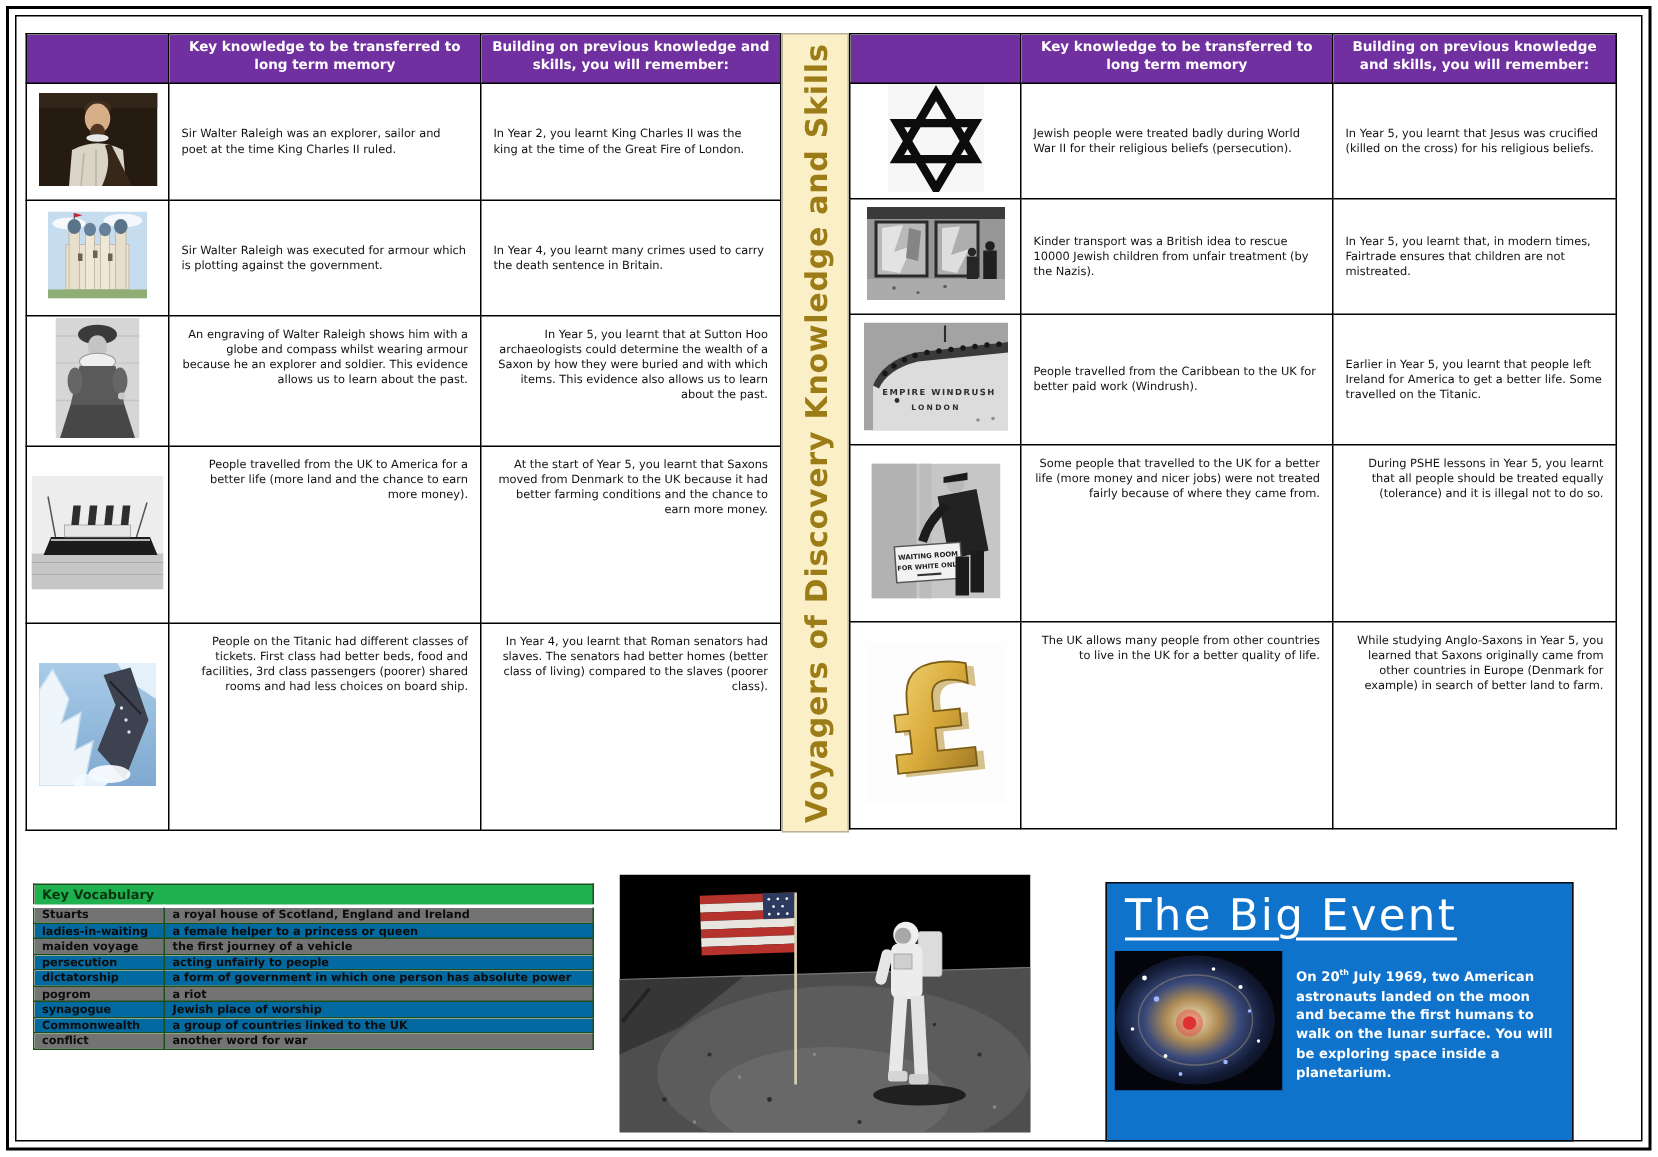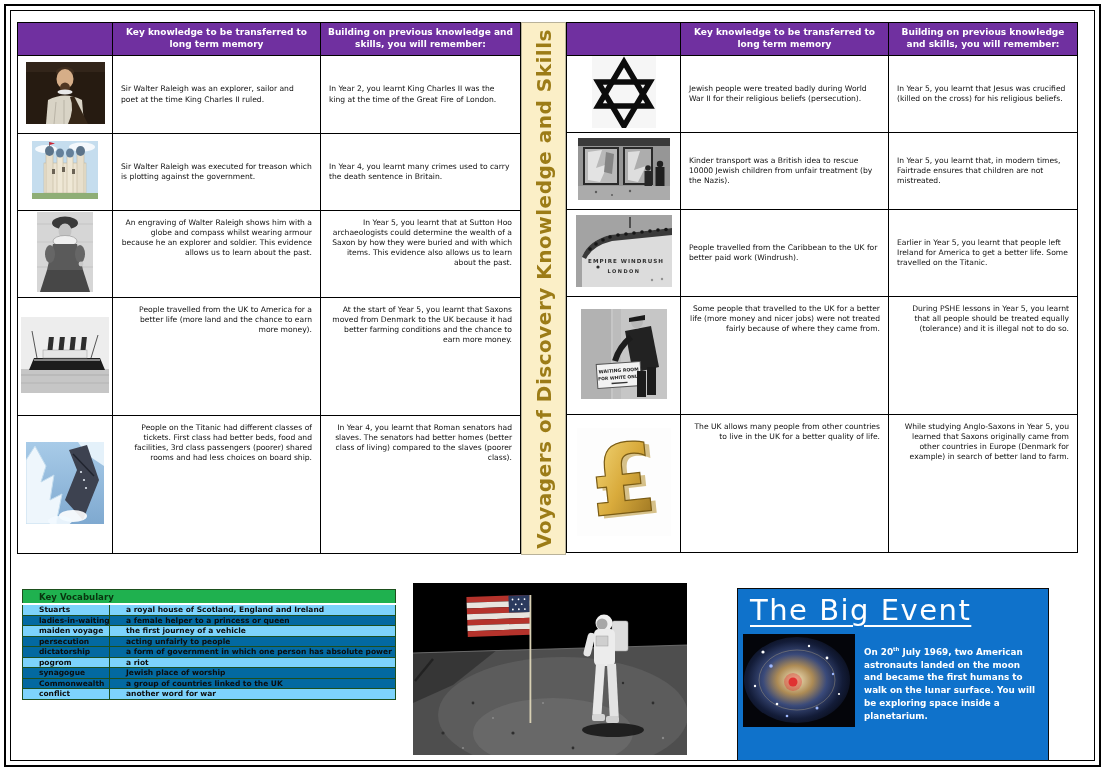--- a/index.html
+++ b/index.html
@@ -15,23 +15,23 @@
   .cell-text{padding:4px 8px;font-size:7.6px;line-height:1.32;color:#111;}
   td.txt{vertical-align:middle;}
   tr.vtop td.txt{vertical-align:top;}
   tr.vtop td.txt .cell-text{padding-top:7px;text-align:right;}
   td.img-cell{text-align:center;vertical-align:middle;background:#fff;}
 
   .banner{position:absolute;left:521px;top:22px;width:45px;height:533px;background:#FBEFC7;border:1px solid #b9b29a;box-sizing:border-box;display:flex;align-items:center;justify-content:center;}
   .banner span{writing-mode:vertical-rl;transform:rotate(180deg);font-size:20px;font-weight:bold;color:#9C7C17;letter-spacing:.5px;white-space:nowrap;}
 
   table.vocab{border-collapse:collapse;table-layout:fixed;position:absolute;left:22px;top:589px;width:373px;}
-  table.vocab td{border:1px solid #1d4f1d;font-size:7.5px;font-weight:bold;color:#0c0c0c;padding:0 16px;height:9.5px;overflow:hidden;white-space:nowrap;}
+  table.vocab td{border:1px solid #1d4f1d;font-size:7.5px;font-weight:bold;color:#0c0c0c;padding:0 5px;height:9.5px;overflow:hidden;white-space:nowrap;}
   tr.vhead td{background:#1FB14F;color:#09350f;font-size:8.6px;height:13px;border-bottom:2.5px solid #fff;}
-  tr.vrow-light td{background:#7dd3fc;}
+  tr.vrow-light td{background:#737373;}
   tr.vrow-dark td{background:#0369a1;}
 
   .moon-photo{position:absolute;left:413px;top:583px;width:274px;height:172px;}
   .big-event{position:absolute;left:737px;top:588px;width:312px;height:173px;background:#0F72CB;border:1.3px solid #0b0b0b;box-sizing:border-box;color:#fff;}
   .be-title{margin:4px 12px 3px 12px;font-size:29px;letter-spacing:1.5px;text-decoration:underline;text-decoration-thickness:2px;text-underline-offset:5px;}
   .be-body{display:flex;padding:4px 8px 0 5px;gap:9px;}
   .be-text{font-size:8.8px;line-height:1.45;font-weight:bold;padding-top:3px;}
   sup{font-size:60%;}
 </style>
 </head>
@@ -91,21 +91,21 @@
             <ellipse cx="38" cy="12" rx="4" ry="4.5" fill="#64809a"></ellipse>
             <line x1="17.5" y1="5" x2="17.5" y2="1" stroke="#444" stroke-width=".7"></line>
             <polygon points="17.5,1 23,2.5 17.5,4" fill="#c23"></polygon>
             <rect x="20" y="28" width="3" height="5" fill="#6b6355"></rect>
             <rect x="30" y="26" width="3" height="5" fill="#6b6355"></rect>
             <rect x="40" y="28" width="3" height="5" fill="#6b6355"></rect>
             <rect x="0" y="52" width="66" height="6" fill="#8fae76"></rect>
           </svg>
     </td>
     <td class="txt">
-          <div class="cell-text">Sir Walter Raleigh was executed for treason which is plotting against the government.</div>
+          <div class="cell-text">Sir Walter Raleigh was executed for armour which is plotting against the government.</div>
         </td>
     <td class="txt">
           <div class="cell-text">In Year 4, you learnt many crimes used to carry the death sentence in Britain.</div>
         </td>
   </tr>
   <tr style="height:87px" class="vtop">
     <td class="img-cell">
       <svg width="56" height="80" viewBox="0 0 56 80">
             <rect width="56" height="80" fill="#d6d6d6"></rect>
             <line x1="0" y1="12" x2="56" y2="12" stroke="#c4c4c4" stroke-width="1"></line>

